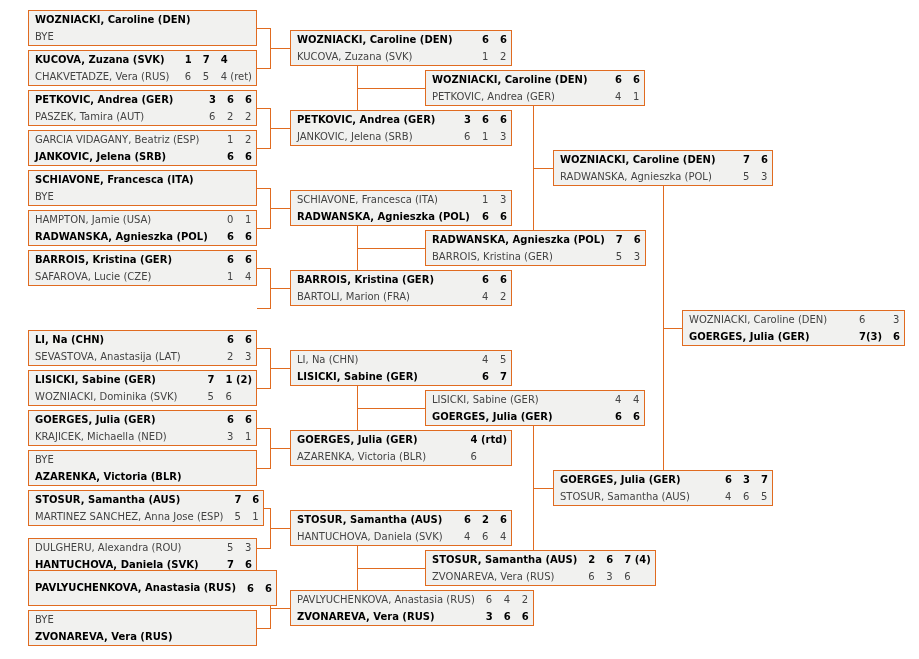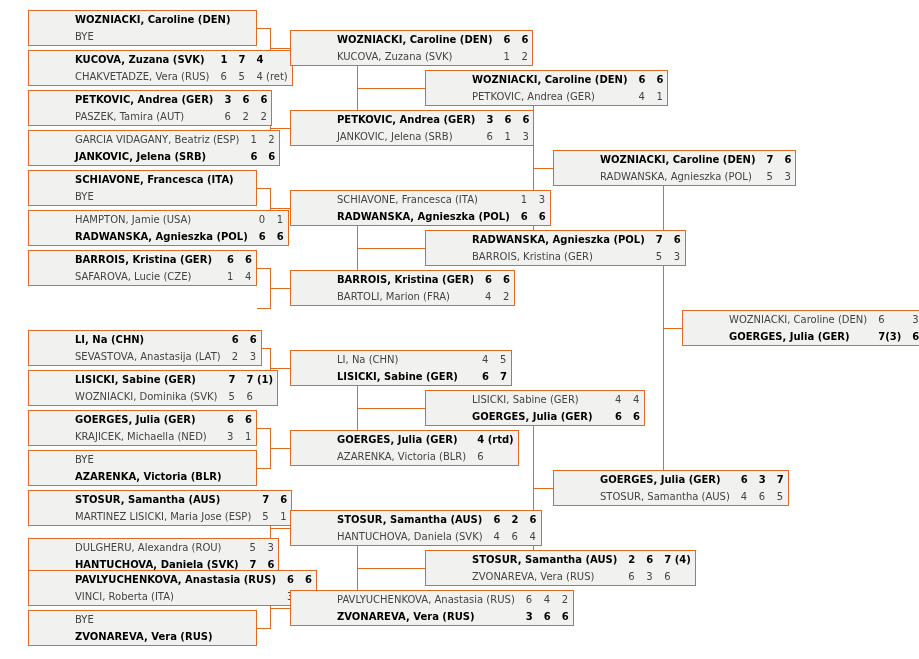--- a/index.html
+++ b/index.html
@@ -11,21 +11,20 @@
     background: #ffffff;
     overflow: hidden;
     font-family: "DejaVu Sans", "Liberation Sans", sans-serif;
   }
   .match {
     position: absolute;
     height: 36px;
     display: table;
     background: var(--box-bg, #f1f1ef);
     border: 1px solid var(--accent, #e06b20);
-    padding-left: 40px;
   }
   .prow { display: table-row; }
   .pname {
     display: table-cell;
     vertical-align: middle;
     width: 99%;
     padding: 0 4px 0 6px;
     font-size: 10px;
     line-height: 16px;
     color: var(--lose-color, #434343);
@@ -186,21 +185,21 @@
       <div class="prow">
         <span class="pname">SEVASTOVA, Anastasija (LAT)</span>
         <span class="pset">2</span>
         <span class="pset">3</span>
       </div>
     </div>
     <div class="match" style="left: 28px; top: 370px; width: 229px;">
       <div class="prow win">
         <span class="pname">LISICKI, Sabine (GER)</span>
         <span class="pset">7</span>
-        <span class="pset">7 (1)</span>
+        <span class="pset">1 (2)</span>
       </div>
       <div class="prow">
         <span class="pname">WOZNIACKI, Dominika (SVK)</span>
         <span class="pset">5</span>
         <span class="pset">6</span>
       </div>
     </div>
     <div class="match" style="left: 28px; top: 410px; width: 229px;">
       <div class="prow win">
         <span class="pname">GOERGES, Julia (GER)</span>
@@ -221,21 +220,21 @@
         <span class="pname">AZARENKA, Victoria (BLR)</span>
       </div>
     </div>
     <div class="match" style="left: 28px; top: 490px; width: 229px;">
       <div class="prow win">
         <span class="pname">STOSUR, Samantha (AUS)</span>
         <span class="pset">7</span>
         <span class="pset">6</span>
       </div>
       <div class="prow">
-        <span class="pname">MARTINEZ LISICKI, Maria Jose (ESP)</span>
+        <span class="pname">MARTINEZ SANCHEZ, Anna Jose (ESP)</span>
         <span class="pset">5</span>
         <span class="pset">1</span>
       </div>
     </div>
     <div class="match" style="left: 28px; top: 530px; width: 229px; margin-top: 8px;">
       <div class="prow">
         <span class="pname">DULGHERU, Alexandra (ROU)</span>
         <span class="pset">5</span>
         <span class="pset">3</span>
       </div>
@@ -243,25 +242,20 @@
         <span class="pname">HANTUCHOVA, Daniela (SVK)</span>
         <span class="pset">7</span>
         <span class="pset">6</span>
       </div>
     </div>
     <div class="match" style="left: 28px; top: 570px; width: 229px;">
       <div class="prow win">
         <span class="pname">PAVLYUCHENKOVA, Anastasia (RUS)</span>
         <span class="pset">6</span>
         <span class="pset">6</span>
-      </div>
-      <div class="prow">
-        <span class="pname">VINCI, Roberta (ITA)</span>
-        <span class="pset">3</span>
-        <span class="pset">4</span>
       </div>
     </div>
     <div class="match" style="left: 28px; top: 610px; width: 229px;">
       <div class="prow">
         <span class="pname">BYE</span>
       </div>
       <div class="prow win">
         <span class="pname">ZVONAREVA, Vera (RUS)</span>
       </div>
     </div>

